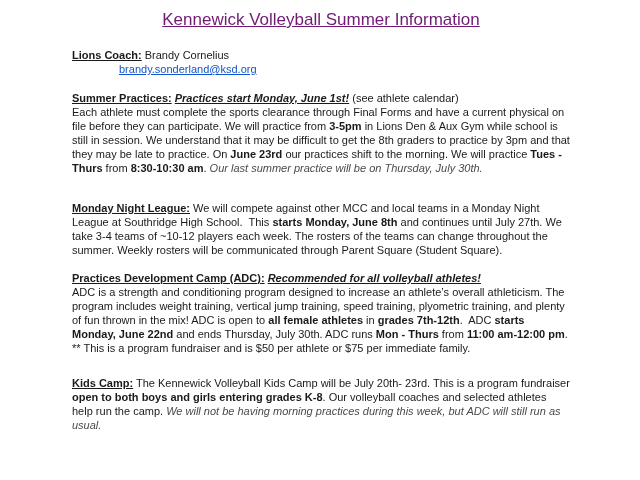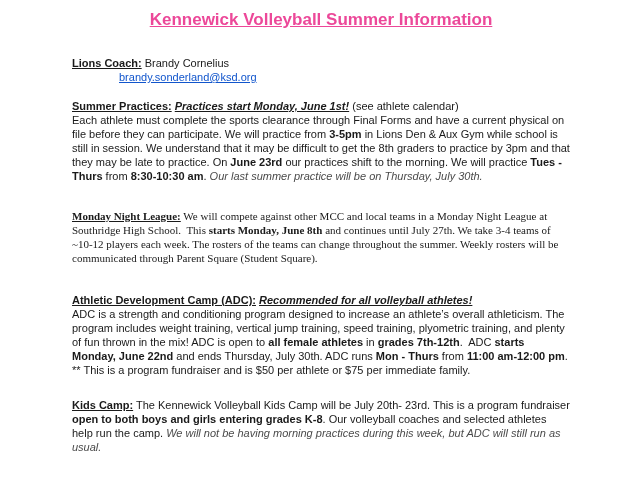--- a/index.html
+++ b/index.html
@@ -17,36 +17,36 @@
     color: #1a1a1a;
     -webkit-font-smoothing: antialiased;
   }
   .doc {
     padding: 8px 70px 0 72px;
   }
   .title {
     text-align: center;
     font-size: 17px;
     line-height: 24px;
-    font-weight: bold;
+    font-weight: normal;
     text-decoration: underline;
-    margin-bottom: 24px;
-    color: #ec4899;
+    margin-bottom: 16px;
+    color: #701a75;
   }
   .section .para {
     white-space: pre-wrap;
   }
   .para.indent {
     padding-left: 47px;
   }
   
   [data-name="section-head-coach"]          { margin-bottom: 15px; }
   [data-name="section-assistant-coaches"]   { margin-bottom: 20px; }
   [data-name="section-summer-practices"]    { margin-bottom: 26px; }
-  [data-name="section-monday-night-league"] { margin-bottom: 28px; font-family: Liberation Serif, serif; }
+  [data-name="section-monday-night-league"] { margin-bottom: 14px; }
   [data-name="section-adc"]                 { margin-bottom: 21px; }
   [data-name="section-kids-camp"]           { margin-bottom: 0; }
   
   .s-label { font-weight: bold; text-decoration: underline; }
   .s-n  {}
   .s-b  { font-weight: bold; }
   .s-bi { font-weight: bold; font-style: italic; text-decoration: underline; }
   .s-ig { font-style: italic; color: #4a4a4a; margin-top: 17px; }
   .s-link {
     color: #1155cc;
@@ -65,19 +65,19 @@
       <div class="para indent" data-name="paragraph"><span class="s-link" data-name="email-link">brandy.sonderland@ksd.org</span></div>
     </div>
   <div class="section" data-name="section-summer-practices">
       <div class="para" data-name="paragraph"><span class="s-label" data-name="section-heading">Summer Practices:</span><span class="s-n" data-name="text-segment"> </span><span class="s-bi" data-name="text-segment">Practices start Monday, June 1st!</span><span class="s-n" data-name="text-segment"> (see athlete calendar)</span></div>
       <div class="para" data-name="paragraph"><span class="s-n" data-name="text-segment">Each athlete must complete the sports clearance through Final Forms and have a current physical on file before they can participate. We will practice from </span><span class="s-b" data-name="text-segment">3-5pm</span><span class="s-n" data-name="text-segment"> in Lions Den &amp; Aux Gym while school is still in session. We understand that it may be difficult to get the 8th graders to practice by 3pm and that they may be late to practice. On </span><span class="s-b" data-name="text-segment">June 23rd</span><span class="s-n" data-name="text-segment"> our practices shift to the morning. We will practice </span><span class="s-b" data-name="text-segment">Tues - Thurs</span><span class="s-n" data-name="text-segment"> from </span><span class="s-b" data-name="text-segment">8:30-10:30 am</span><span class="s-n" data-name="text-segment">. </span><span class="s-ig" data-name="text-segment">Our last summer practice will be on Thursday, July 30th.</span></div>
     </div>
   <div class="section" data-name="section-monday-night-league">
       <div class="para" data-name="paragraph"><span class="s-label" data-name="section-heading">Monday Night League:</span><span class="s-n" data-name="text-segment"> We will compete against other MCC and local teams in a Monday Night League at Southridge High School.  This </span><span class="s-b" data-name="text-segment">starts Monday, June 8th</span><span class="s-n" data-name="text-segment"> and continues until July 27th. We take 3-4 teams of ~10-12 players each week. The rosters of the teams can change throughout the summer. Weekly rosters will be communicated through Parent Square (Student Square).</span></div>
     </div>
   <div class="section" data-name="section-adc">
-      <div class="para" data-name="paragraph"><span class="s-label" data-name="section-heading">Athletic Development Camp (ADC):</span><span class="s-n" data-name="text-segment"> </span><span class="s-bi" data-name="text-segment">Recommended for all volleyball athletes!</span></div>
+      <div class="para" data-name="paragraph"><span class="s-label" data-name="section-heading">Practices Development Camp (ADC):</span><span class="s-n" data-name="text-segment"> </span><span class="s-bi" data-name="text-segment">Recommended for all volleyball athletes!</span></div>
       <div class="para" data-name="paragraph"><span class="s-n" data-name="text-segment">ADC is a strength and conditioning program designed to increase an athlete’s overall athleticism. The program includes weight training, vertical jump training, speed training, plyometric training, and plenty of fun thrown in the mix! ADC is open to </span><span class="s-b" data-name="text-segment">all female athletes</span><span class="s-n" data-name="text-segment"> in </span><span class="s-b" data-name="text-segment">grades 7th-12th</span><span class="s-n" data-name="text-segment">.  ADC </span><span class="s-b" data-name="text-segment">starts Monday, June 22nd</span><span class="s-n" data-name="text-segment"> and ends Thursday, July 30th. ADC runs </span><span class="s-b" data-name="text-segment">Mon - Thurs</span><span class="s-n" data-name="text-segment"> from </span><span class="s-b" data-name="text-segment">11:00 am-12:00 pm</span><span class="s-n" data-name="text-segment">. ** This is a program fundraiser and is $50 per athlete or $75 per immediate family.</span></div>
     </div>
   <div class="section" data-name="section-kids-camp">
       <div class="para" data-name="paragraph"><span class="s-label" data-name="section-heading">Kids Camp:</span><span class="s-n" data-name="text-segment"> The Kennewick Volleyball Kids Camp will be July 20th- 23rd. This is a program fundraiser </span><span class="s-b" data-name="text-segment">open to both boys and girls entering grades K-8</span><span class="s-n" data-name="text-segment">. Our volleyball coaches and selected athletes help run the camp. </span><span class="s-ig" data-name="text-segment">We will not be having morning practices during this week, but ADC will still run as usual.</span></div>
     </div>
 </div>
 
 </body></html>

